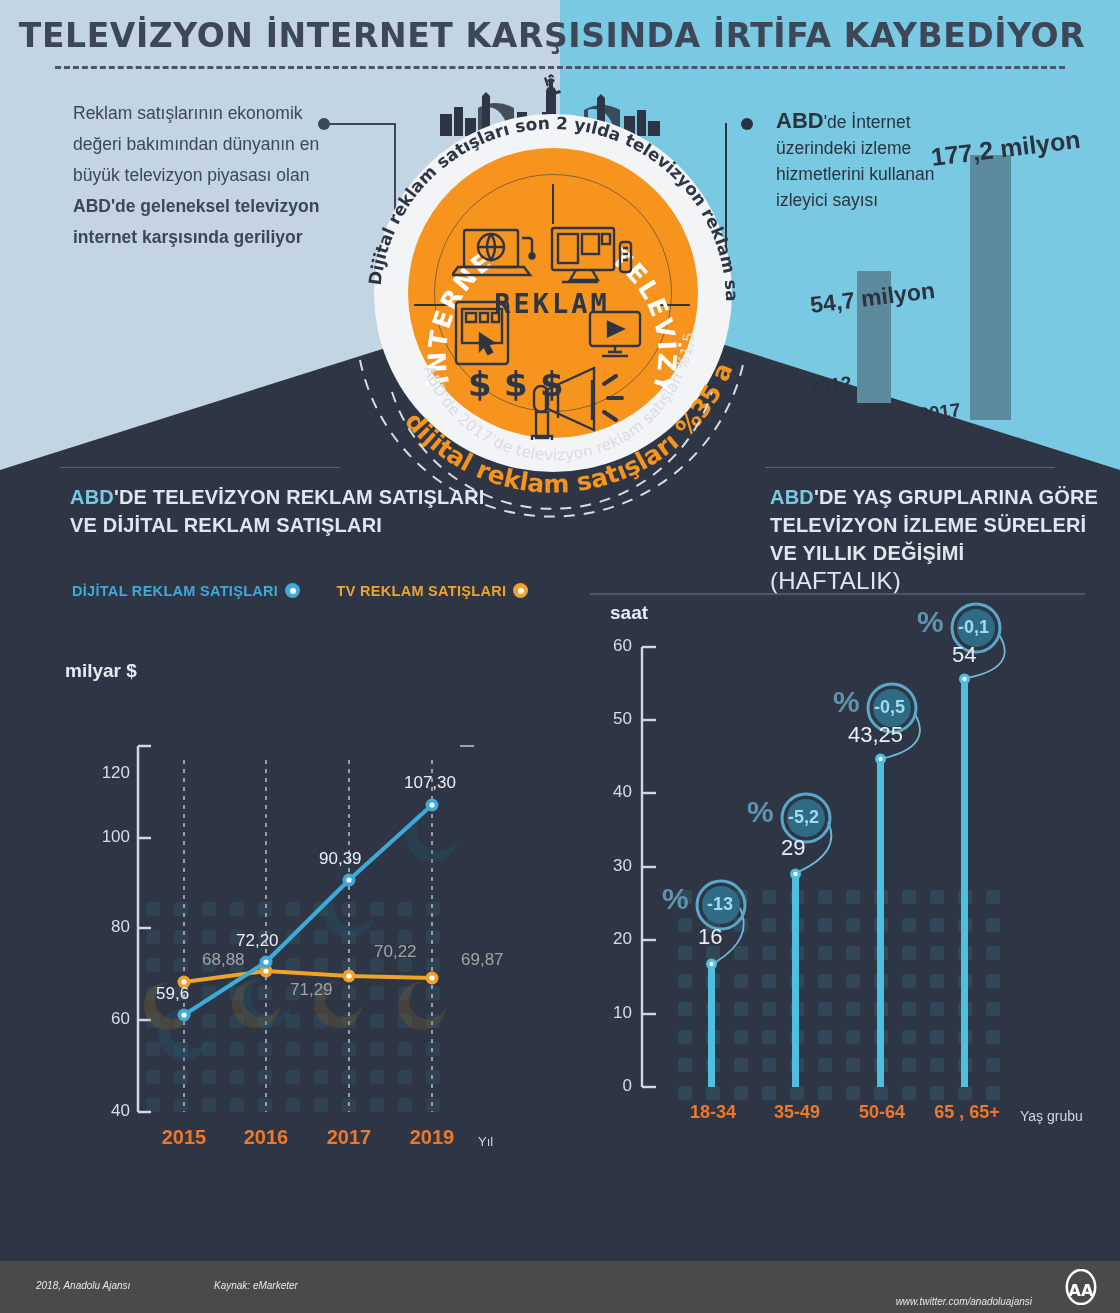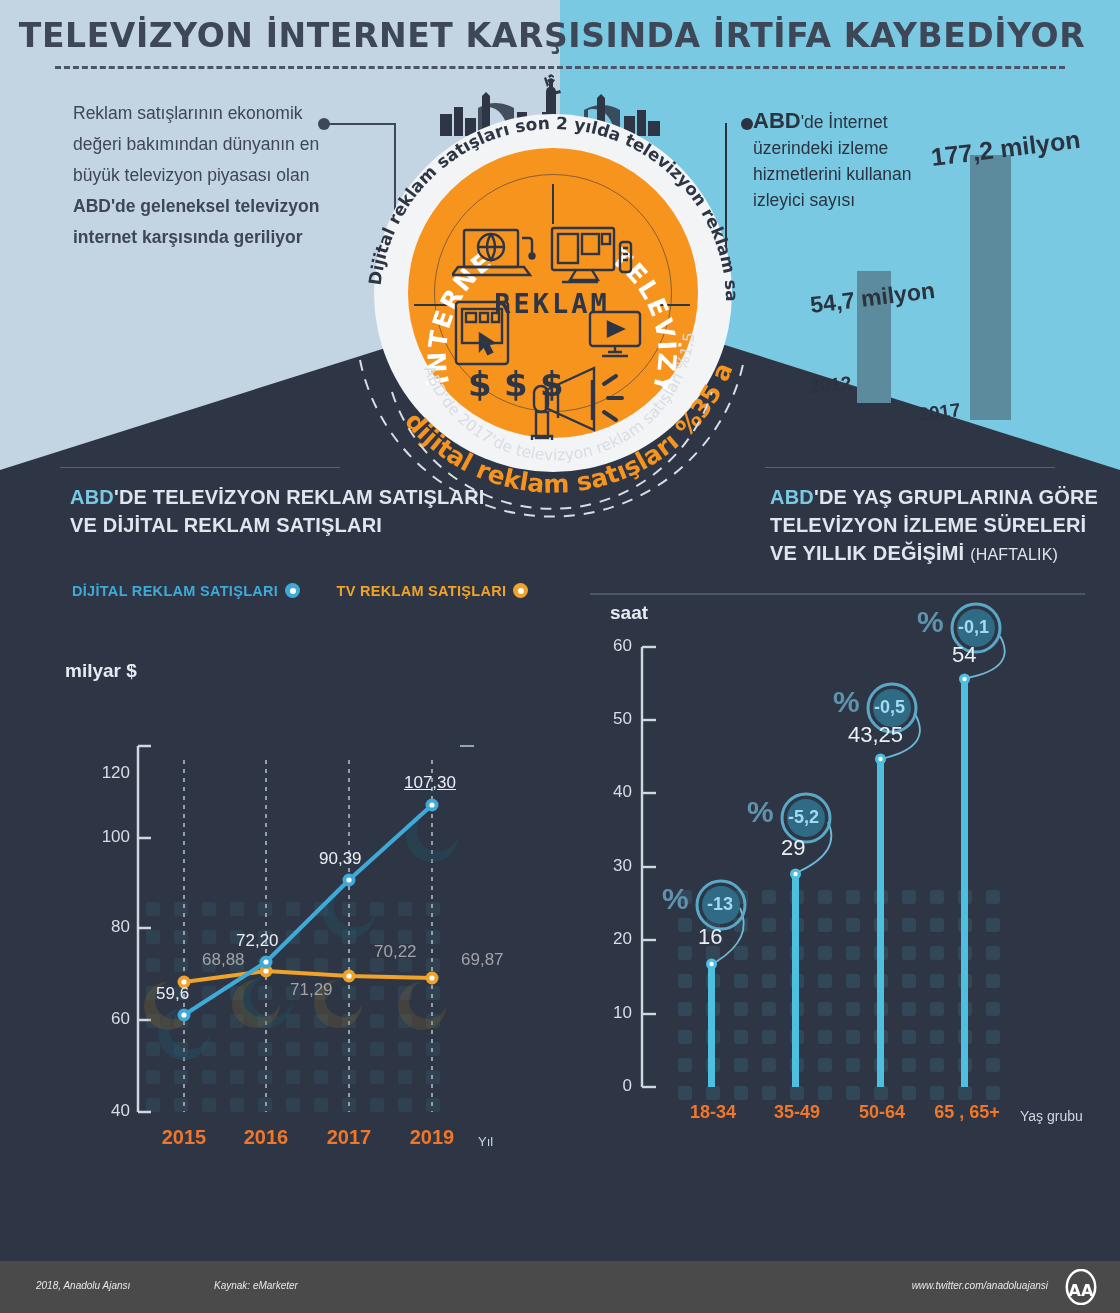--- a/index.html
+++ b/index.html
@@ -36,21 +36,21 @@
     font-size:17.5px; line-height:31px; color:#3d4757;
   }
   .intro b { font-weight:bold; }
   .lead-left { position:absolute; left:318px; top:118px; width:80px; height:190px; }
   .lead-left .dot { position:absolute; left:0; top:0; width:12px; height:12px; border-radius:50%; background:#3d4757; }
   .lead-left .h { position:absolute; left:10px; top:5px; width:68px; height:2px; background:#3d4757; }
   .lead-left .v { position:absolute; left:76px; top:5px; width:2px; height:185px; background:#3d4757; }
 
   
   .abd-note {
-    position:absolute; left:753px; top:108px; width:205px;
+    position:absolute; left:776px; top:108px; width:205px;
     font-size:17.5px; line-height:26px; color:#2b3340;
   }
   .abd-note b { font-weight:bold; font-size:22px; }
   .lead-right { position:absolute; left:723px; top:118px; width:30px; height:190px; }
   .lead-right .dot { position:absolute; right:0; top:0; width:12px; height:12px; border-radius:50%; background:#2b3340; }
   .lead-right .v { position:absolute; left:2px; top:5px; width:2px; height:185px; background:#2b3340; }
 
   
   .mini-bar { position:absolute; background:#5b8b9c; }
   .mini-lab { position:absolute; font-weight:bold; color:#2b3340; transform:rotate(-7deg); transform-origin:left bottom; white-space:nowrap; }
@@ -78,21 +78,21 @@
   }
 
   
   .sec-rule-l { position:absolute; left:60px; top:467px; width:280px; height:1px; background:#596274; }
   .sec-rule-r { position:absolute; left:765px; top:467px; width:290px; height:1px; background:#596274; }
   .sec-title {
     position:absolute; font-size:20px; font-weight:bold; line-height:28px;
     color:#dfe6ee; letter-spacing:.2px;
   }
   .sec-title .abd { color:#79c9e2; }
-  .sec-title .thin { font-weight:normal; font-size:16px; }
+  .sec-title .thin { font-weight:normal; font-size:24px; }
 
   .legend { position:absolute; left:72px; top:583px; font-size:14.5px; font-weight:bold; letter-spacing:.3px; }
   .legend span.l1 { color:#3fa9d8; }
   .legend span.l2 { color:#f0a32a; margin-left:32px; }
   .dotlg { display:inline-block; width:15px; height:15px; border-radius:50%; vertical-align:-2px; margin-left:7px; position:relative; }
   .dotlg::after { content:""; position:absolute; left:4.5px; top:4.5px; width:6px; height:6px; border-radius:50%; background:#fff; }
 
   
   .chart { position:absolute; }
   .axis-unit { position:absolute; font-size:19px; font-weight:bold; color:#e5ebf2; }
@@ -456,21 +456,21 @@
 
     <div class="xlabel" style="left:94px;  top:476px; width:80px;">2015</div>
     <div class="xlabel" style="left:176px; top:476px; width:80px;">2016</div>
     <div class="xlabel" style="left:259px; top:476px; width:80px;">2017</div>
     <div class="xlabel" style="left:342px; top:476px; width:80px;">2019</div>
     <div class="axname" style="left:428px; top:484px;">Yıl</div>
 
     <div class="dval" style="left:106px; top:334px;">59,6</div>
     <div class="dval" style="left:186px; top:281px;">72,20</div>
     <div class="dval" style="left:269px; top:199px;">90,39</div>
-    <div class="dval" style="left:354px; top:123px;text-decoration:underline;">107,30</div>
+    <div class="dval" style="left:354px; top:123px;">107,30</div>
 
     <div class="dval tv" style="left:108px; top:300px;">68,88</div>
     <div class="dval tv" style="left:196px; top:330px;">71,29</div>
     <div class="dval tv" style="left:280px; top:292px;">70,22</div>
     <div class="dval tv" style="left:367px; top:300px;">69,87</div>
   </div>
 
   <div class="chart" style="left:580px; top:590px; width:540px; height:640px;">
 
     <div class="axis-unit" style="left:30px; top:12px;">saat</div>
@@ -653,20 +653,20 @@
     <div class="dval" style="left:253px; top:95px; font-size:30px; color:#5f93ad; font-weight:bold;">%</div>
     <div class="dval" style="left:294px; top:107px; font-size:18px; font-weight:bold; color:#9fdcf2;">-0,5</div>
 
     <div class="dval" style="left:337px; top:15px; font-size:30px; color:#5f93ad; font-weight:bold;">%</div>
     <div class="dval" style="left:378px; top:27px; font-size:18px; font-weight:bold; color:#9fdcf2;">-0,1</div>
   </div>
 
   <div class="footer">
     <div class="t" style="left:36px;">2018, Anadolu Ajansı</div>
     <div class="t" style="left:170px;margin-left:44px;">Kaynak: eMarketer</div>
-    <div class="t" style="right:72px;">www.twitter.com/anadoluajansi</div>
+    <div class="t" style="right:88px;margin-top:16px;">www.twitter.com/anadoluajansi</div>
     <svg class="aa-logo" viewBox="0 0 40 38">
       <ellipse cx="20" cy="19" rx="15" ry="18" fill="none" stroke="#fff" stroke-width="2.6"></ellipse>
       <text x="20" y="28" text-anchor="middle" font-size="17" font-weight="bold" fill="#fff" font-family="'DejaVu Sans', sans-serif">AA</text>
     </svg>
   </div>
 
 </div>
 
 </body></html>

